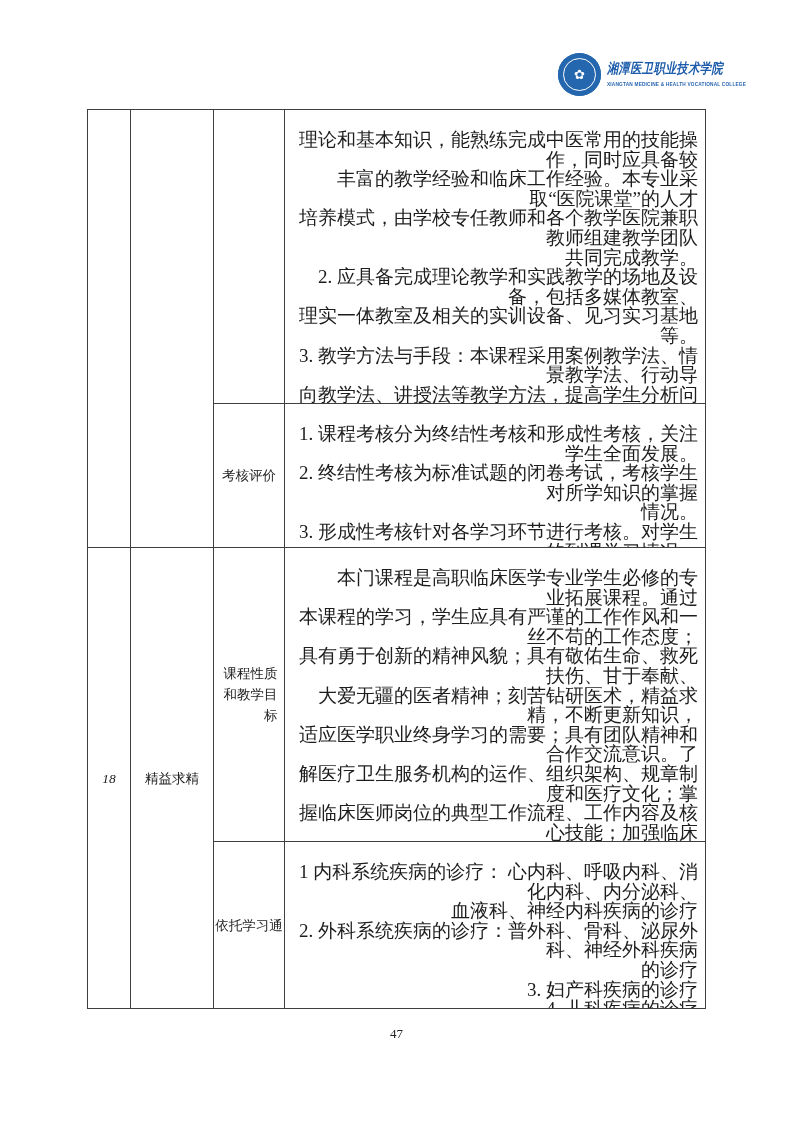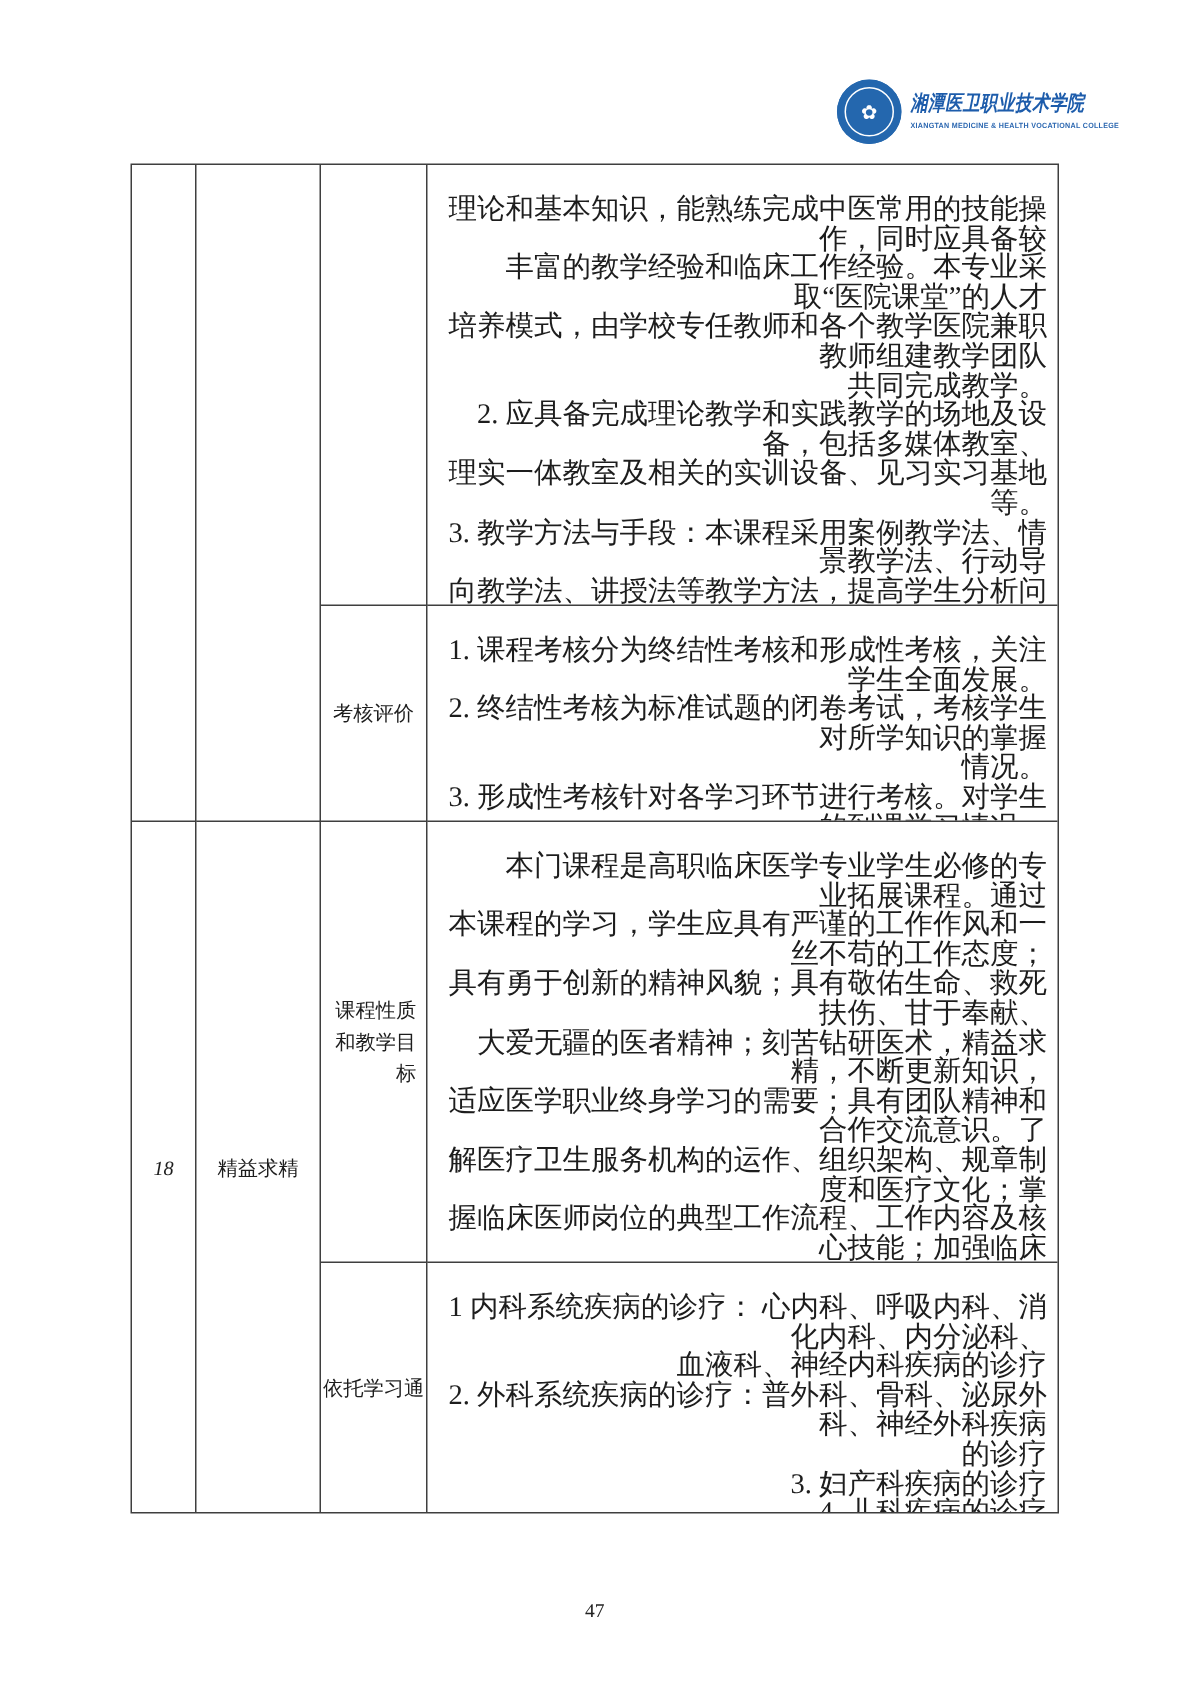--- a/index.html
+++ b/index.html
@@ -58,21 +58,21 @@
   .c-assess        { grid-column:4; grid-row:2; }
   .c-index         { grid-column:1; grid-row:3 / 5; font-size:13.5px;font-style:italic; }
   .c-name          { grid-column:2; grid-row:3 / 5; font-size:13.5px; }
   .c-nature-label  { grid-column:3; grid-row:3; }
   .c-nature        { grid-column:4; grid-row:3; }
   .c-content-label { grid-column:3; grid-row:4; }
   .c-content       { grid-column:4; grid-row:4; }
 
   
   .page-num {
-    position:absolute; top:1066px; left:0; width:793px; text-align:center;
+    position:absolute; top:1026px; left:0; width:793px; text-align:center;
     font-size:13px; color:#222222;
   }
 </style>
 </head>
 <body>
 
 <div class="page">
 
   <div class="logo">
     <div class="emblem">

